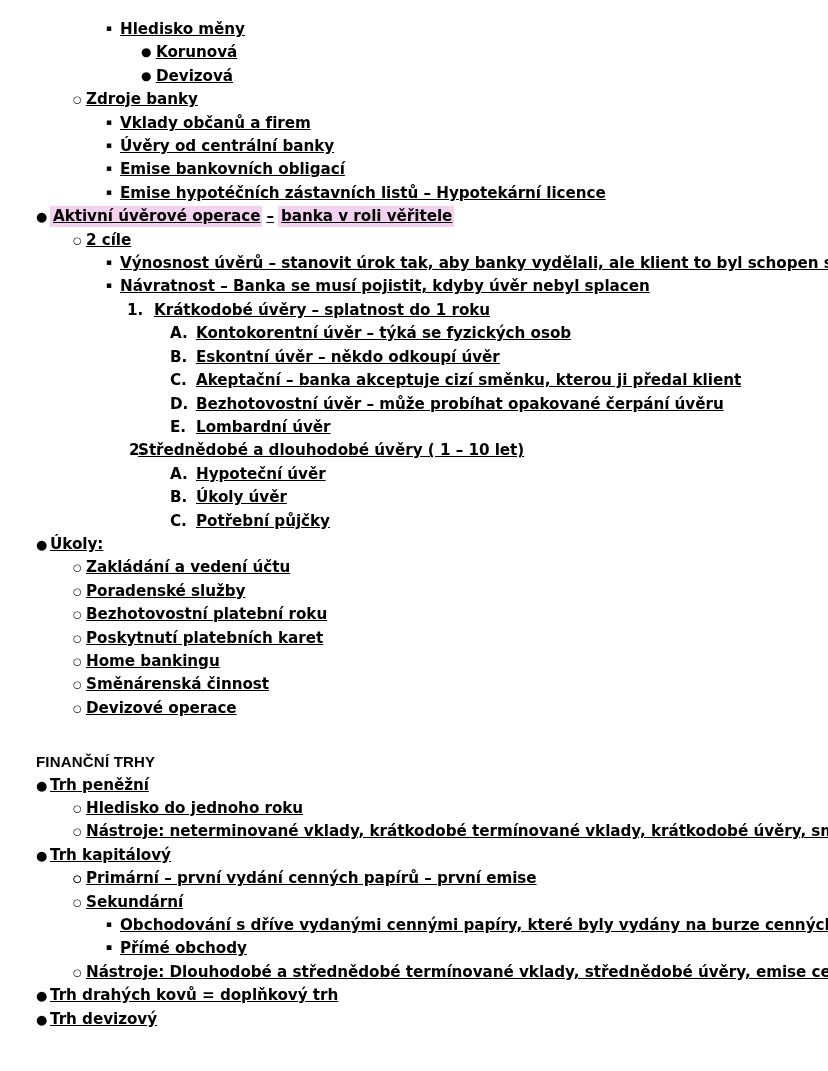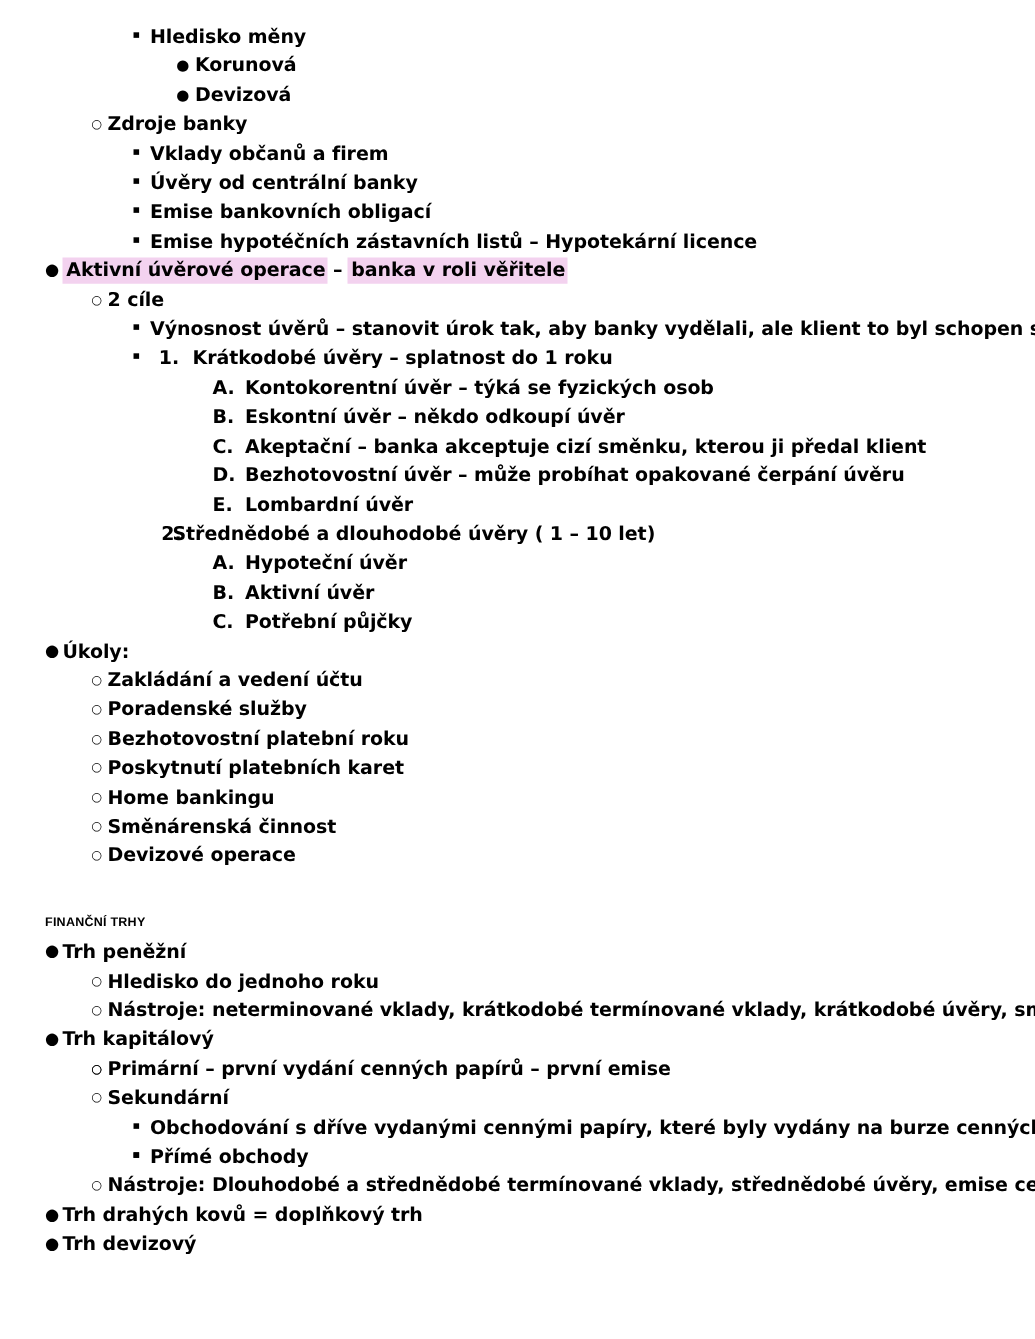--- a/index.html
+++ b/index.html
@@ -37,20 +37,21 @@
   }
   .row .marker {
     position: absolute;
     display: inline-block;
     text-align: left;
     font-weight: 700;
     line-height: 23.4px;
   }
   .row .txt {
     display: inline-block;
+    text-decoration: underline;
   }
 
   
   .lvl1 { padding-left: 36px; }   
   .lvl2 { padding-left: 72px; }   
   .lvl3 { padding-left: 106px; }  
   .lvl4 { padding-left: 142px; }  
   .num  { padding-left: 140px; }  
   .alpha{ padding-left: 182px; }  
 
@@ -65,21 +66,21 @@
   
   .hl {
     background-color: #f3d2ef;
     padding: 1px 2px 2px 3px;
     border-radius: 0;
   }
 
   
   .section-head {
     font-family: "Liberation Sans", "DejaVu Sans", sans-serif;
-    font-size: 10px;
+    font-size: 15px;
     font-weight: 700;
     letter-spacing: 0.2px;
     line-height: 23.4px;
     padding-left: 22px;
     white-space: nowrap;
   }
 
   .gap-lg { height: 30px; }
 </style>
 </head>
@@ -137,20 +138,21 @@
     <span class="txt">2 cíle</span>
   </div>
 
   <div class="row lvl3">
     <span class="marker">▪</span>
     <span class="txt">Výnosnost úvěrů – stanovit úrok tak, aby banky vydělali, ale klient to byl schopen splatit</span>
   </div>
 
   <div class="row lvl3">
     <span class="marker">▪</span>
+    <span class="txt">Návratnost – Banka se musí pojistit, kdyby úvěr nebyl splacen</span>
   </div>
 
   <div class="row num">
     <span class="marker">1.</span>
     <span class="txt">Krátkodobé úvěry – splatnost do 1 roku</span>
   </div>
 
   <div class="row alpha">
     <span class="marker">A.</span>
     <span class="txt">Kontokorentní úvěr – týká se fyzických osob</span>
@@ -181,21 +183,21 @@
     <span class="txt" style="margin-left:-16px;">Střednědobé a dlouhodobé úvěry ( 1 – 10 let)</span>
   </div>
 
   <div class="row alpha">
     <span class="marker">A.</span>
     <span class="txt">Hypoteční úvěr</span>
   </div>
 
   <div class="row alpha">
     <span class="marker">B.</span>
-    <span class="txt">Aktivní úvěr</span>
+    <span class="txt">Úkoly úvěr</span>
   </div>
 
   <div class="row alpha">
     <span class="marker">C.</span>
     <span class="txt">Potřební půjčky</span>
   </div>
 
   <div class="row lvl1">
     <span class="marker">●</span>
     <span class="txt">Úkoly:</span>

